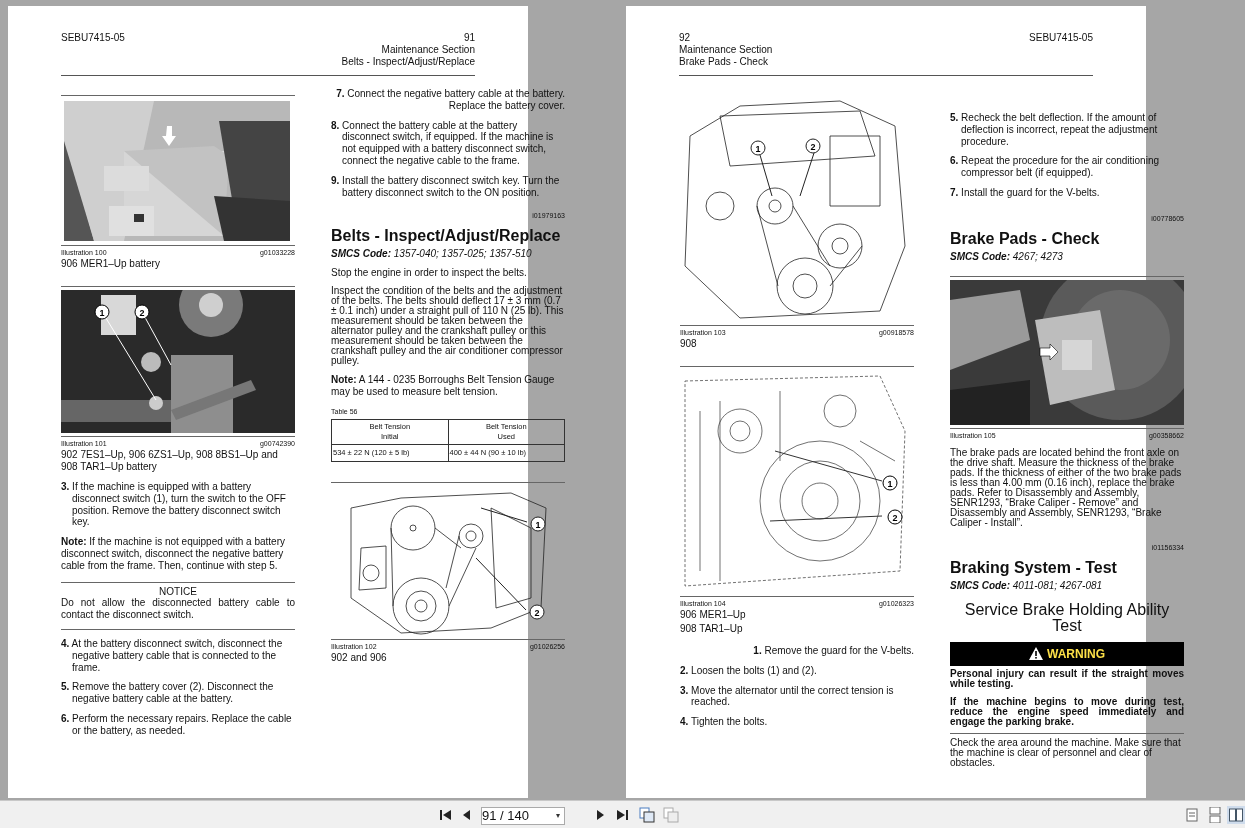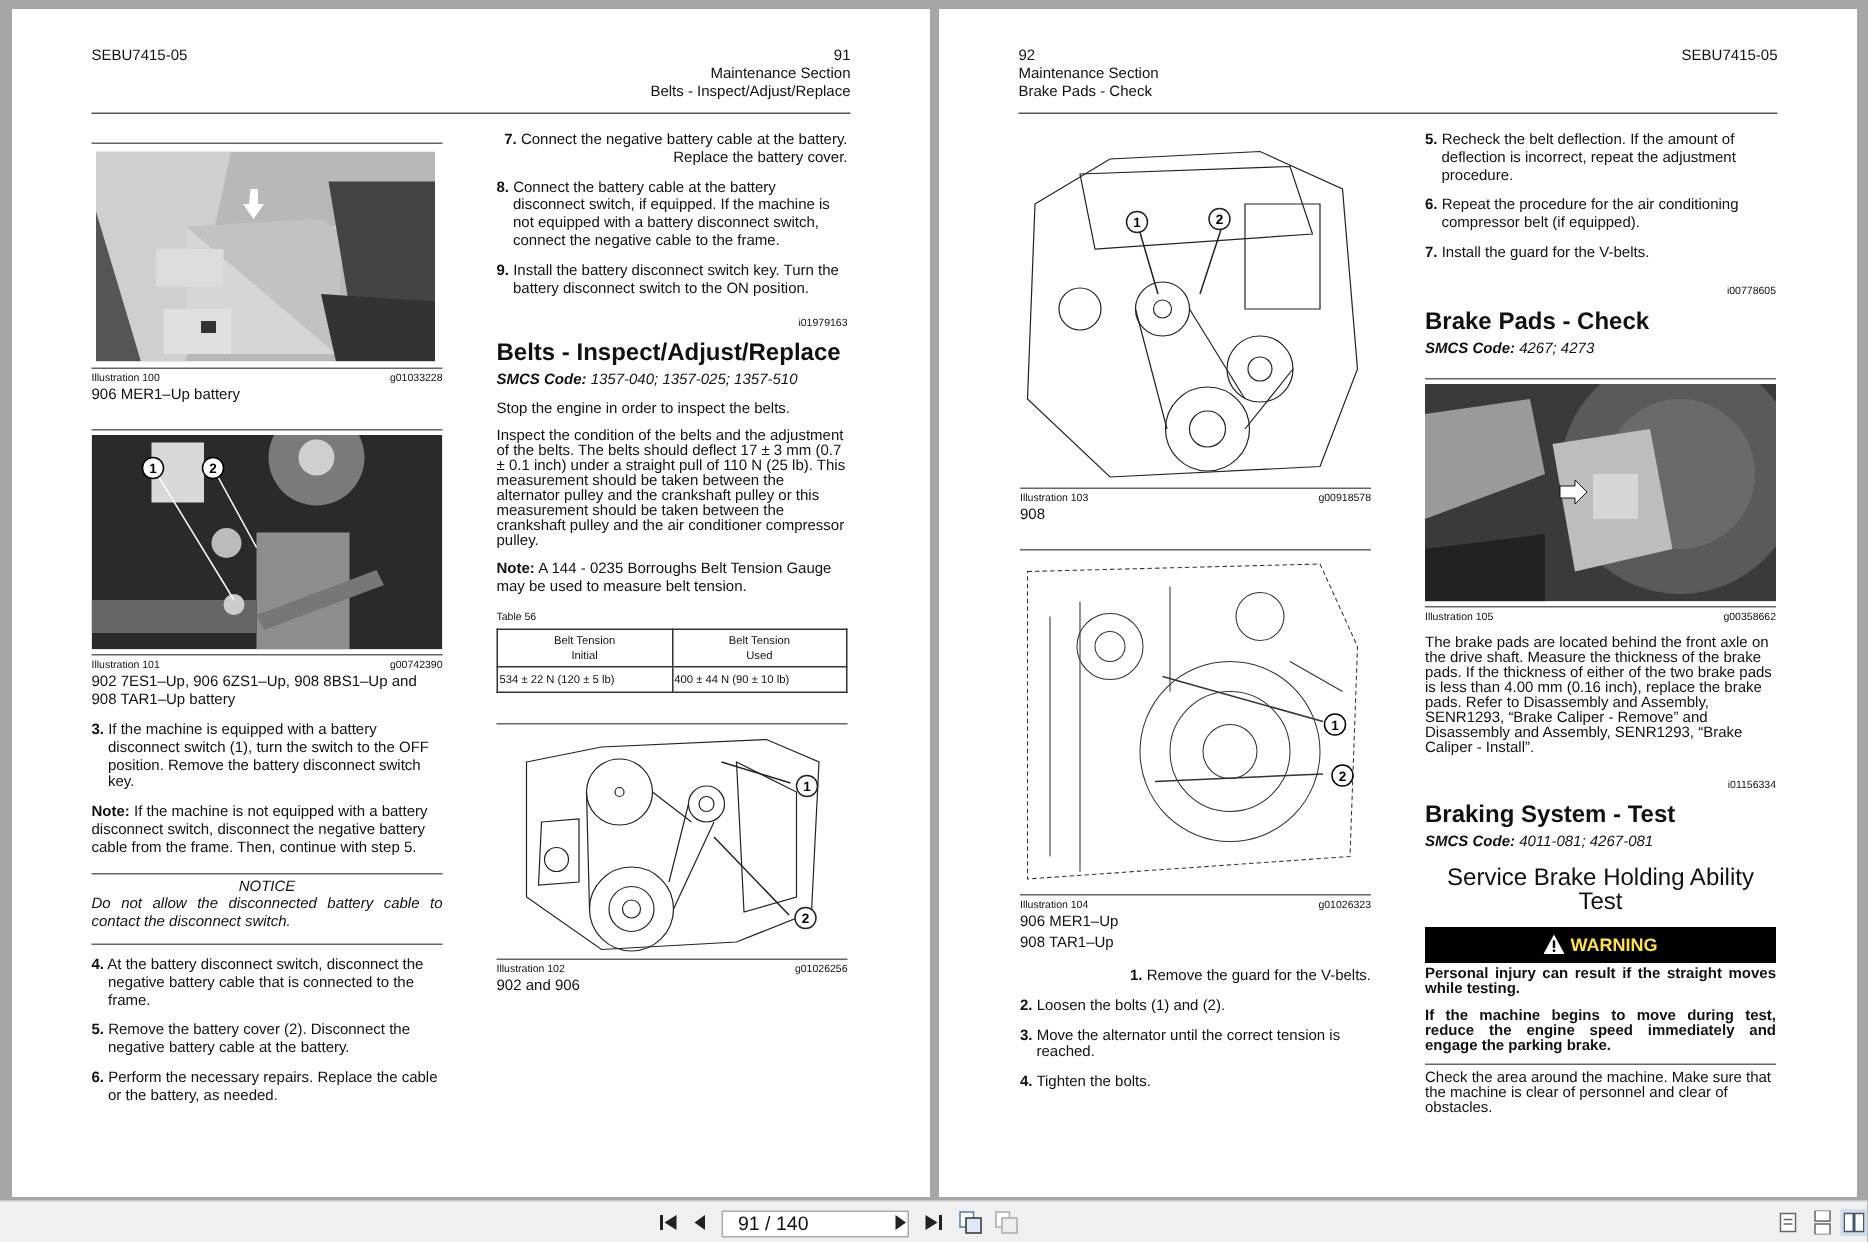--- a/index.html
+++ b/index.html
@@ -1,49 +1,49 @@
 <!DOCTYPE html>
 <html><head>
 <meta charset="utf-8">
 <style>
   * { box-sizing: border-box; margin: 0; padding: 0; }
   html, body { width: 1245px; height: 828px; overflow: hidden; }
   body { background: #a6a6a6; font-family: "Liberation Sans", sans-serif; color: #111; position: relative; }
   .viewer { position: absolute; left: 0; top: 0; width: 1245px; height: 800px; background: #a6a6a6; }
-  .page { position: absolute; top: 6px; width: 612px; height: 792px; background: #fff; }
+  .page { position: absolute; top: 6px; width: 520px; height: 792px; background: #fff; }
   .page.left { left: 8px; }
   .page.right { left: 626px; }
   .hdr { position: absolute; top: 26px; left: 53px; right: 53px; height: 44px; border-bottom: 1.5px solid #555; font-size: 10px; line-height: 12px; }
   .hdr .l { position: absolute; left: 0; top: 0; }
   .hdr .r { position: absolute; right: 0; top: 0; text-align: right; }
   .col { position: absolute; top: 82px; width: 234px; font-size: 10px; line-height: 11.8px; }
   .rule { border-top: 1.2px solid #666; height: 0; }
   .fig { position: relative; margin-top: 5px; overflow: hidden; }
   .cap { display: flex; justify-content: space-between; font-size: 7px; line-height: 9px; margin-top: 3px; padding-top: 2px; border-top: 1.2px solid #666; }
   .captitle { font-size: 10px; line-height: 12px; margin-top: 1px; }
   .step { padding-left: 11px; text-indent: -11px; margin-top: 8px; }
   .step b { font-weight: bold; }
   p { margin-top: 8px; }
   .docid { text-align: right; font-size: 7px; margin-top: 12px; }
   h2 { font-size: 16px; line-height: 19px; font-weight: bold; margin-top: 4px; }
   h3 { font-size: 16px; line-height: 16px; font-weight: normal; margin-top: 10px; text-align: center; }
   .smcs { margin-top: 3px; font-style: italic; }
   .tight { line-height: 10px; }
-  .notice { margin-top: 10px; border-top: 1.2px solid #666; border-bottom: 1.2px solid #666; padding: 3px 0 8px; text-align: justify; font-style: italic; }
+  .notice { margin-top: 10px; border-top: 1.2px solid #666; border-bottom: 1.2px solid #666; padding: 3px 0 8px; text-align: justify; }
   .notice .nt { text-align: center; }
   .tbl-lab { font-size: 7px; margin-top: 8px; }
   table { width: 100%; border-collapse: collapse; font-size: 7.5px; margin-top: 2px; }
   td, th { border: 1.5px solid #333; font-weight: normal; padding: 2px 1px; }
   th { text-align: center; line-height: 10px; }
   .warnbar { background: #000; color: #fde047; font-weight: bold; text-align: center; font-size: 12px; height: 24px; line-height: 24px; margin-top: 8px; }
   .warnbody { font-weight: bold; text-align: justify; margin-top: 3px; line-height: 10px; }
   .warnbody2 { font-weight: bold; text-align: justify; margin-top: 8px; line-height: 10px; padding-bottom: 6px; border-bottom: 1.2px solid #666; }
   .toolbar { position: absolute; left: 0; top: 800px; width: 1245px; height: 28px; background: #f0f0f0; border-top: 1px solid #c8c8c8; }
   .tb-btn { position: absolute; top: 5px; height: 18px; width: 18px; display: flex; align-items: center; justify-content: center; font-size: 12px; color: #222; }
-  .pagebox { position: absolute; left: 481px; top: 6px; width: 125px; height: 18px; background: #fff; border: 1px solid #aaa; font-size: 13px; line-height: 16px; padding-left: 10px; }
+  .pagebox { position: absolute; left: 481px; top: 6px; width: 84px; height: 18px; background: #fff; border: 1px solid #aaa; font-size: 13px; line-height: 16px; }
   .pagebox .dd { position: absolute; right: 4px; top: 0; font-size: 8px; color: #333; }
   svg { display: block; }
 </style>
 </head>
 <body>
 
 <div class="viewer">
 
   <div class="page left">
     <div class="hdr">
@@ -231,21 +231,21 @@
         <span>g01026323</span>
       </div>
       <div class="captitle">906 MER1–Up</div>
       <div class="captitle" style="margin-top:2px;">908 TAR1–Up</div>
       <div class="step" style="margin-top:10px;text-align:right;"><b>1.</b><span> Remove the guard for the V-belts.</span></div>
       <div class="step"><b>2.</b><span> Loosen the bolts (1) and (2).</span></div>
       <div class="step"><b>3.</b><span> Move the alternator until the correct tension is reached.</span></div>
       <div class="step"><b>4.</b><span> Tighten the bolts.</span></div>
     </div>
 
-    <div class="col" style="left:324px;">
+    <div class="col" style="left:324px;margin-top:24px;">
       <div class="step" style="margin-top:0;"><b>5.</b><span> Recheck the belt deflection. If the amount of deflection is incorrect, repeat the adjustment procedure.</span></div>
       <div class="step"><b>6.</b><span> Repeat the procedure for the air conditioning compressor belt (if equipped).</span></div>
       <div class="step"><b>7.</b><span> Install the guard for the V-belts.</span></div>
       <div class="docid" style="margin-top:14px;">i00778605</div>
       <h2>Brake Pads - Check</h2>
       <div class="smcs"><b>SMCS Code:</b><span> 4267; 4273</span></div>
       <div class="rule" style="margin-top:14px;"></div>
       <div class="fig" style="height:145px; margin-top:3px;">
         <svg width="234" height="145" viewBox="0 0 234 145">
           <rect width="234" height="145" fill="#3a3a3a"></rect>

